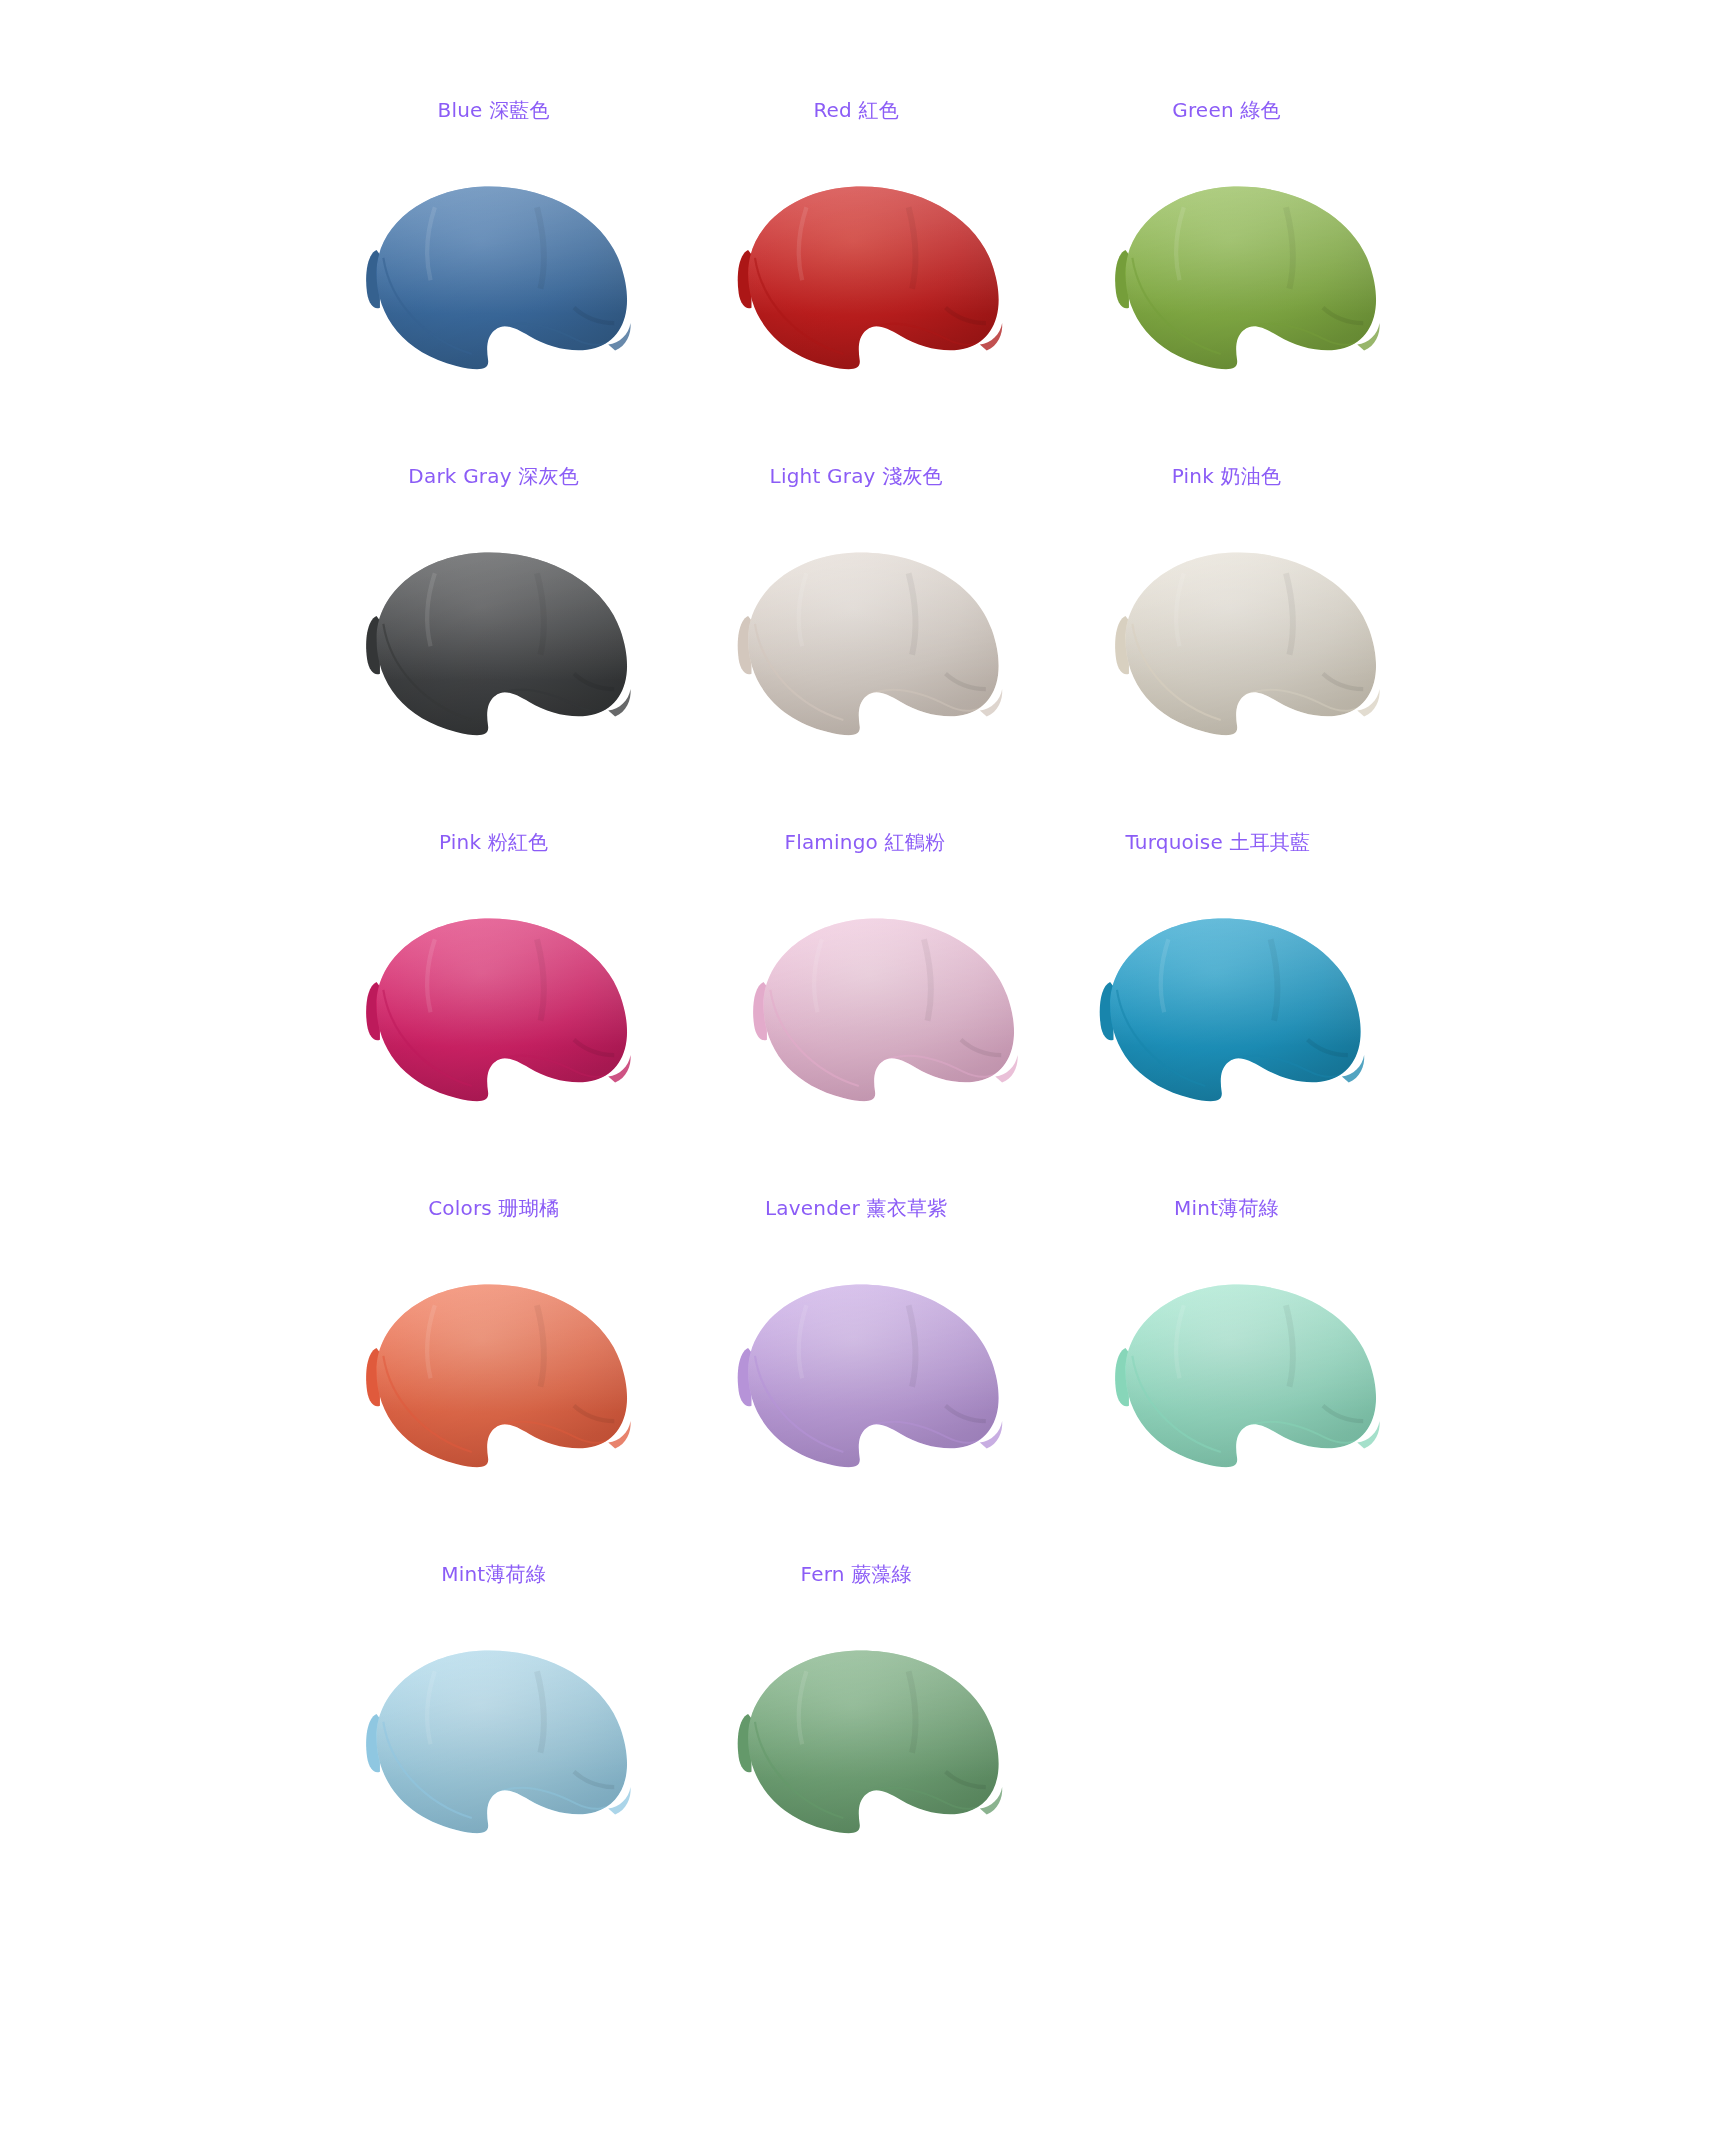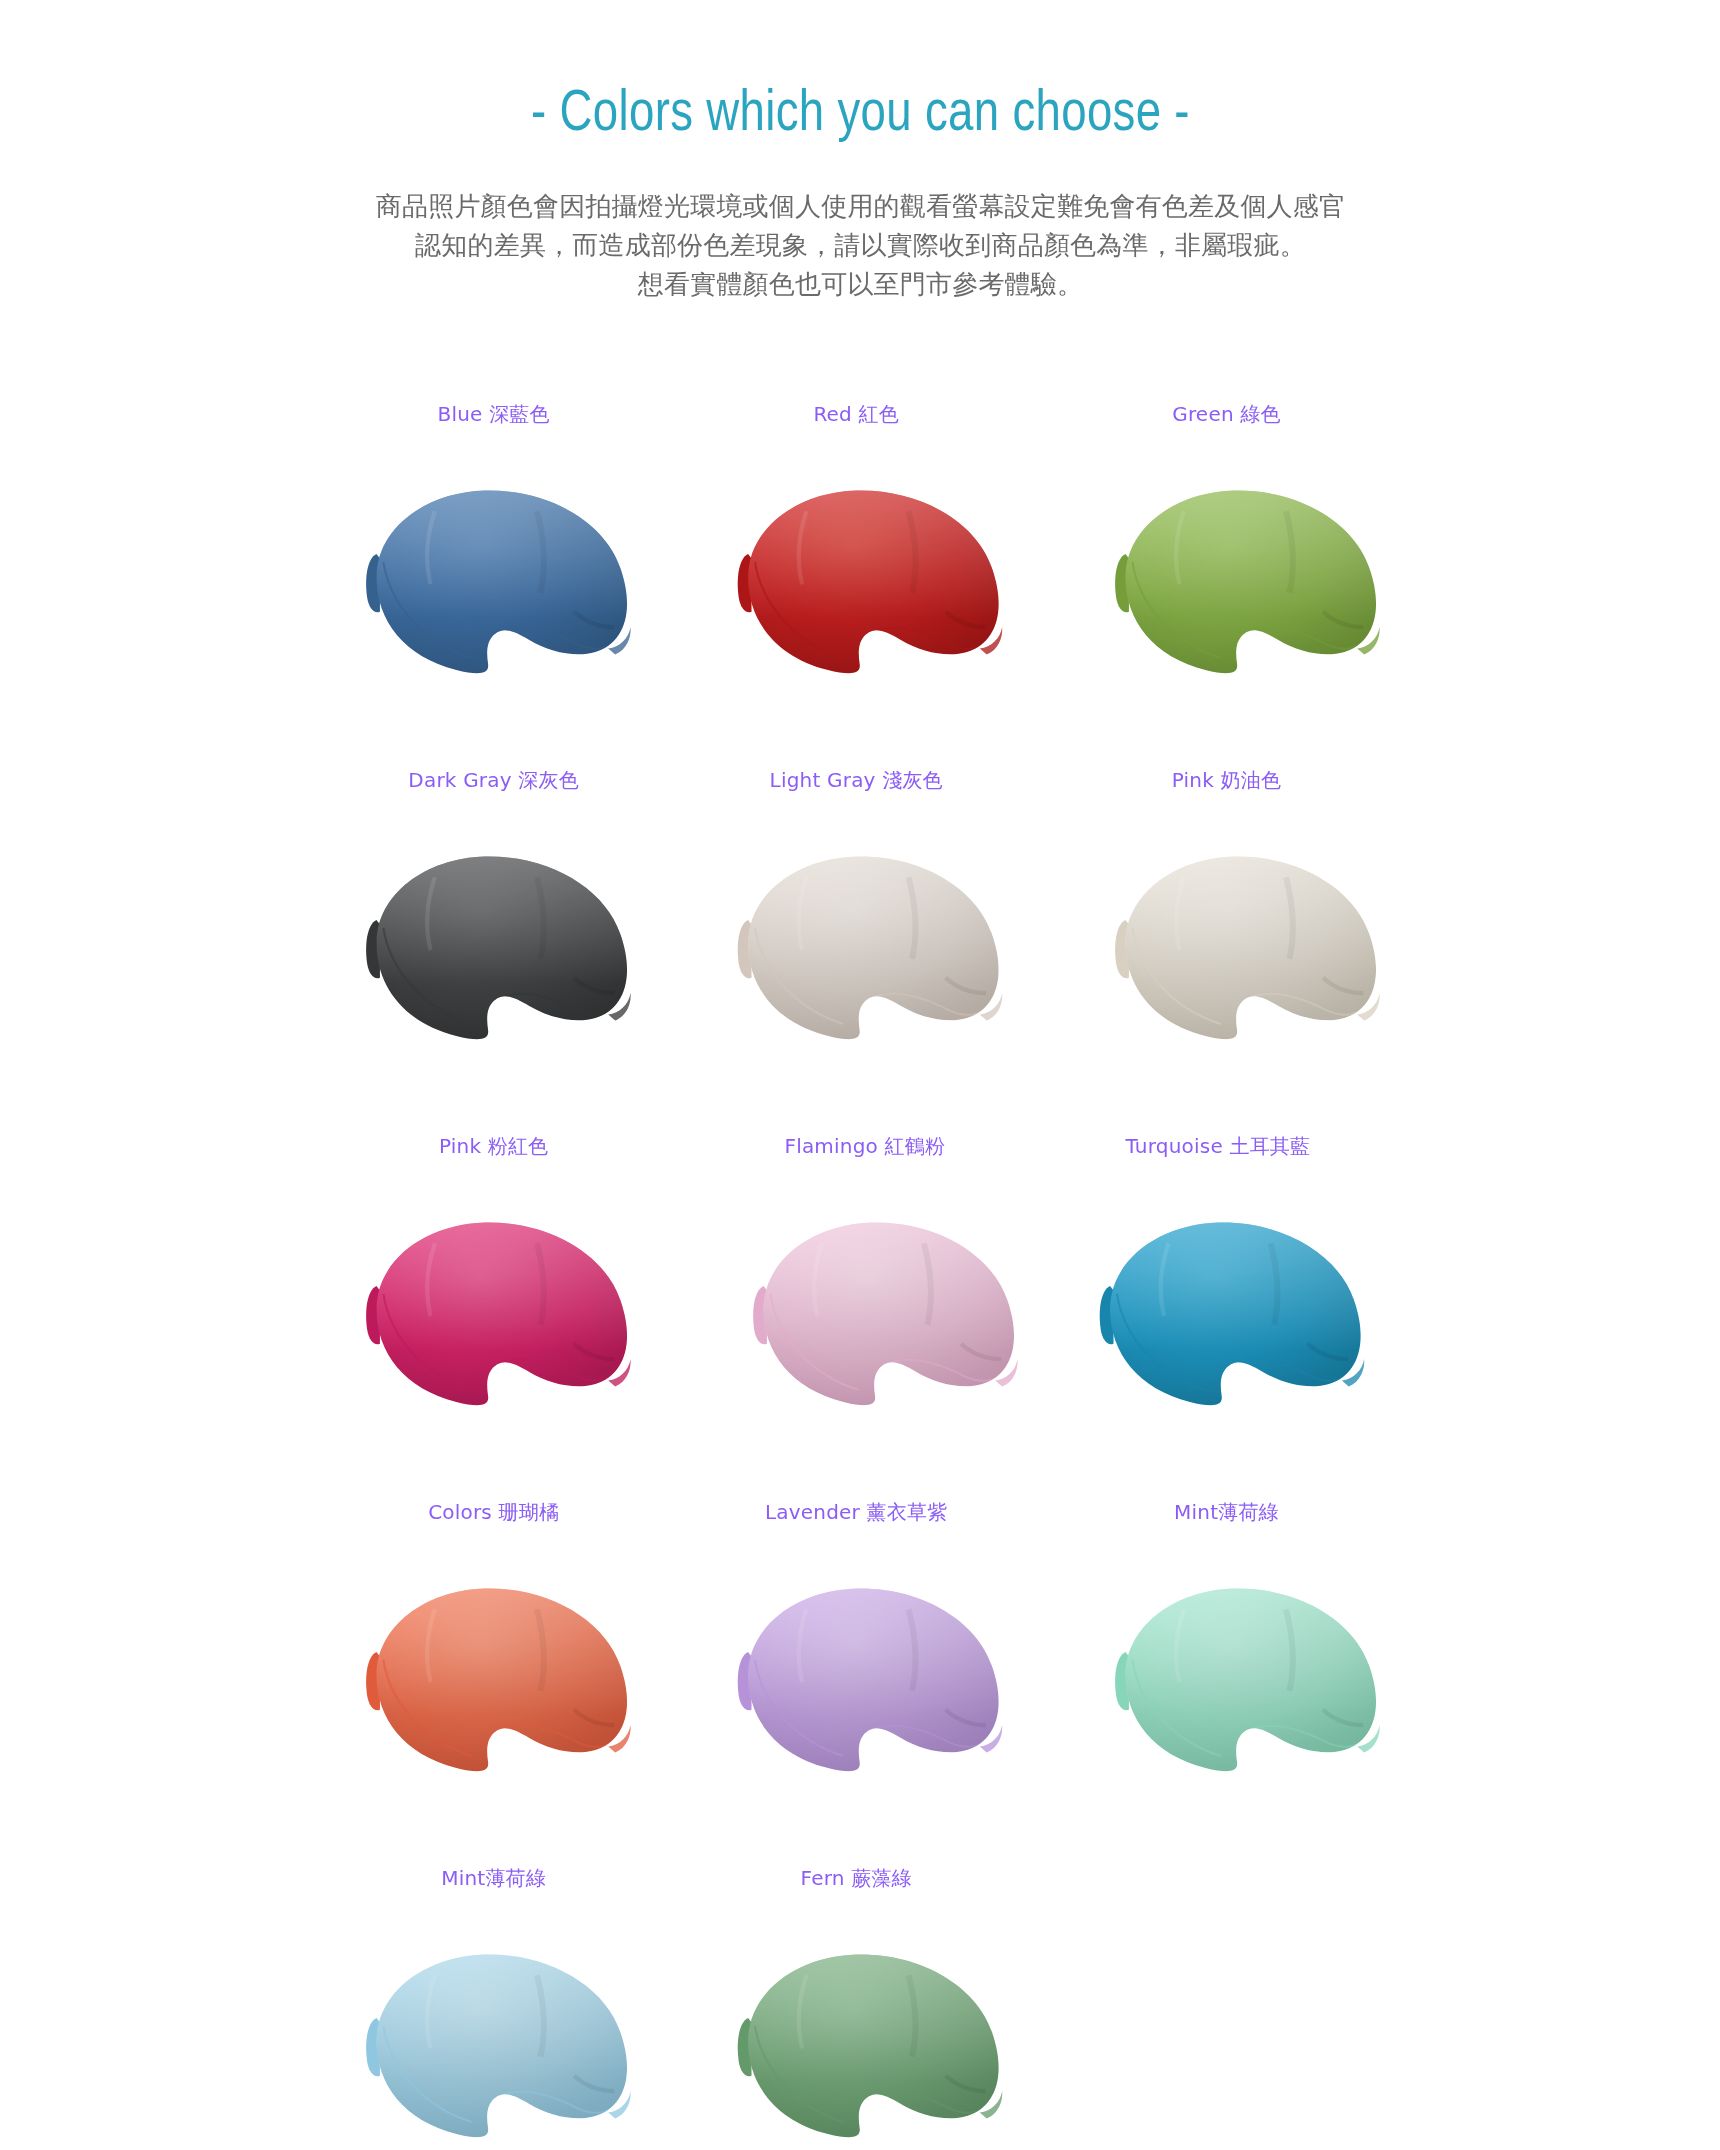--- a/index.html
+++ b/index.html
@@ -107,29 +107,20 @@
   .col-2 .swatch-label { transform: translateX(4.3px); }
   .col-0 .pillow-wrap  { transform: translateX(-13px); }
   .col-1 .pillow-wrap  { transform: translateX(-3.4px); }
   .col-2 .pillow-wrap  { transform: translateX(12px); }
 </style>
 </head>
 <body>
 
 <div class="page">
 
-  <div class="header">
-    <div class="page-title">- Colors which you can choose -</div>
-
-    <div class="intro">
-      <span class="intro-line">商品照片顏色會因拍攝燈光環境或個人使用的觀看螢幕設定難免會有色差及個人感官</span>
-      <span class="intro-line">認知的差異，而造成部份色差現象，請以實際收到商品顏色為準，非屬瑕疵。</span>
-      <span class="intro-line narrow">想看實體顏色也可以至門市參考體驗。</span>
-    </div>
-  </div>
 
   <div class="swatch-grid" id="swatch-grid">
       <div class="swatch-cell col-0">
         <div class="swatch-label">Blue 深藍色</div>
         <div class="pillow-wrap">
           <svg viewBox="0 0 700 480" xmlns="http://www.w3.org/2000/svg" aria-hidden="true">
             <defs>
               <radialGradient id="pb0" cx="42%" cy="30%" r="82%">
                 <stop offset="0%" stop-color="#5485bb"></stop>
                 <stop offset="52%" stop-color="#3f73ab"></stop>

